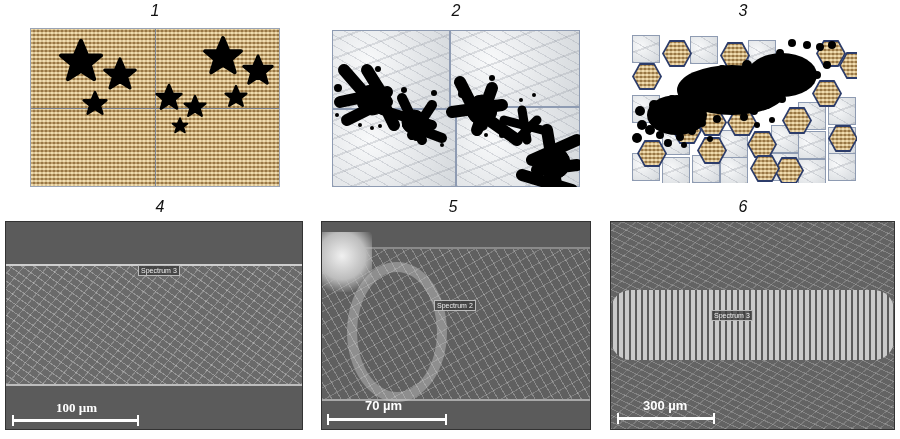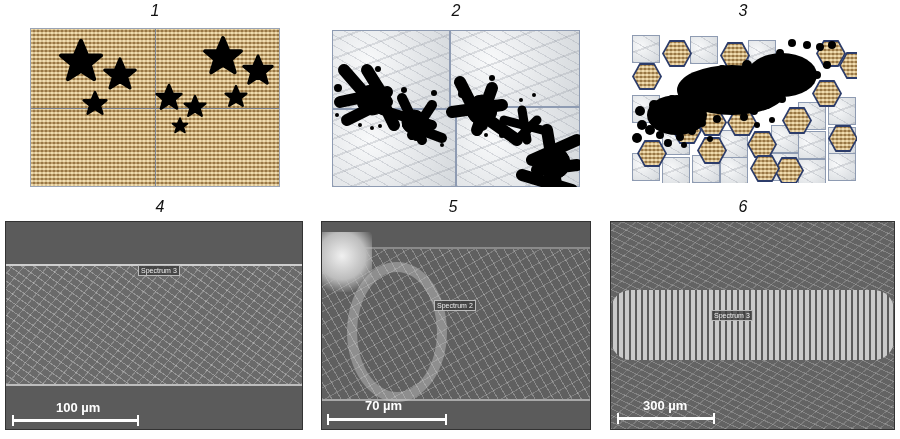--- a/index.html
+++ b/index.html
@@ -255,21 +255,21 @@
   </svg>
 </div>
 
 <div class="panel sem" style="left:5px;top:221px;width:298px;height:209px;">
   <div class="band" style="top:42px;height:118px;background:
     repeating-linear-gradient(35deg, rgba(230,230,230,0.35) 0 1px, rgba(0,0,0,0) 1px 7px),
     repeating-linear-gradient(-50deg, rgba(220,220,220,0.3) 0 1px, rgba(0,0,0,0) 1px 9px),
     #6a6a6a;border-top:2px solid #cfcfcf;border-bottom:2px solid #bdbdbd;"></div>
   <div class="spec" style="left:132px;top:43px;">Spectrum 3</div>
   <div class="scale" style="left:6px;top:178px;">
-    <div class="txt" style="left:44px;top:0;">100 µm</div>
+    <div class="txt" style="left:44px;top:0;font-family:Liberation Serif, serif;">100 µm</div>
     <div class="bar" style="left:0;top:19px;width:127px;"></div>
   </div>
 </div>
 
 <div class="panel sem" style="left:321px;top:221px;width:270px;height:209px;">
   <div class="band" style="top:25px;height:150px;background:
     repeating-linear-gradient(60deg, rgba(235,235,235,0.3) 0 1px, rgba(0,0,0,0) 1px 8px),
     repeating-linear-gradient(-30deg, rgba(225,225,225,0.25) 0 1px, rgba(0,0,0,0) 1px 11px),
     #606060;border-top:2px solid #8a8a8a;border-bottom:2px solid #a8a8a8;"></div>
   <div style="position:absolute;left:0;top:10px;width:50px;height:60px;background:radial-gradient(circle at 40% 40%, #f0f0f0 0%, #bcbcbc 50%, rgba(100,100,100,0) 80%);"></div>

